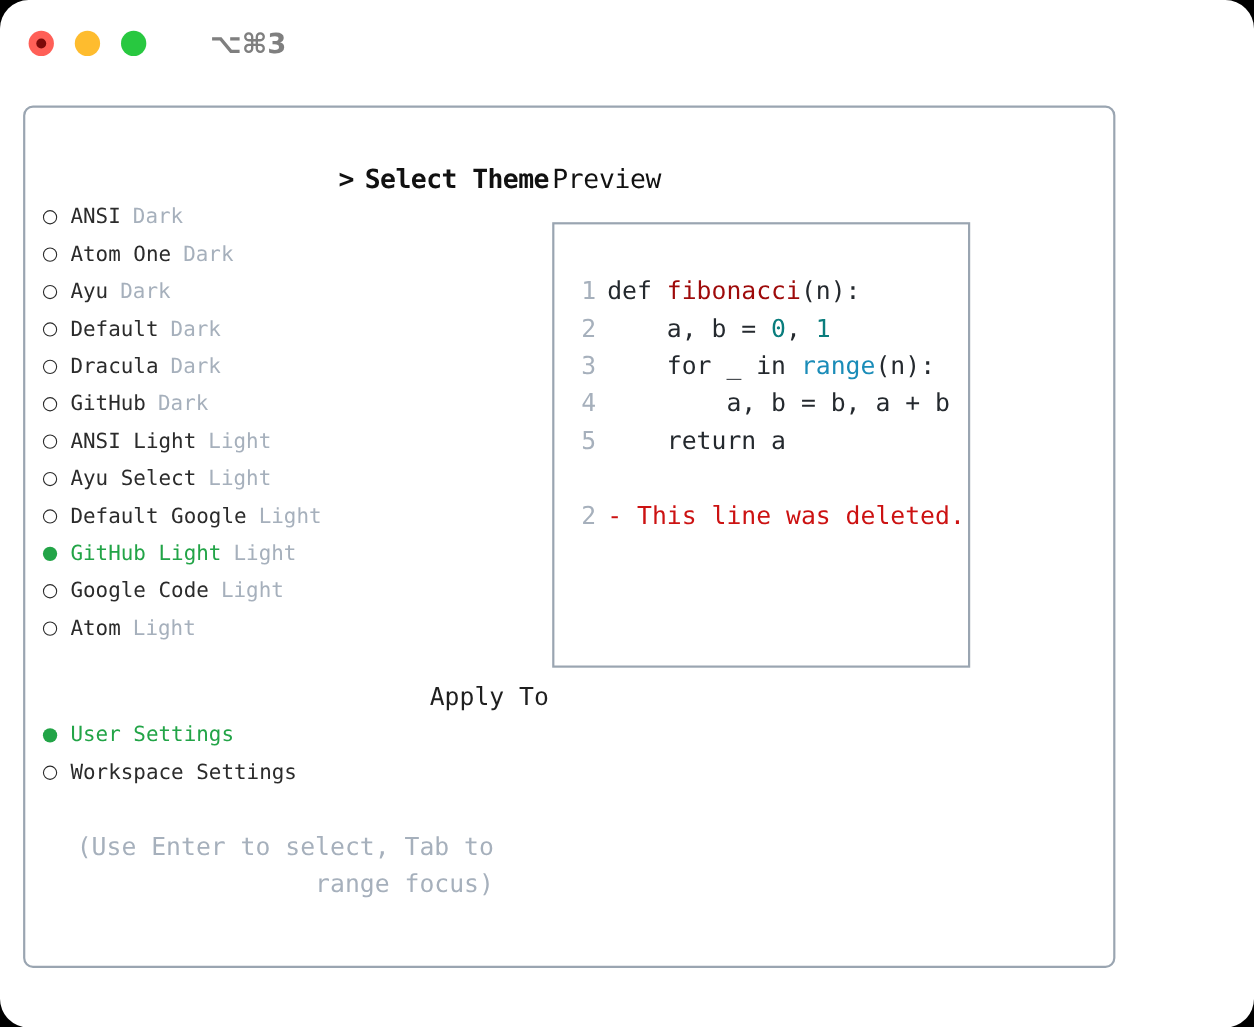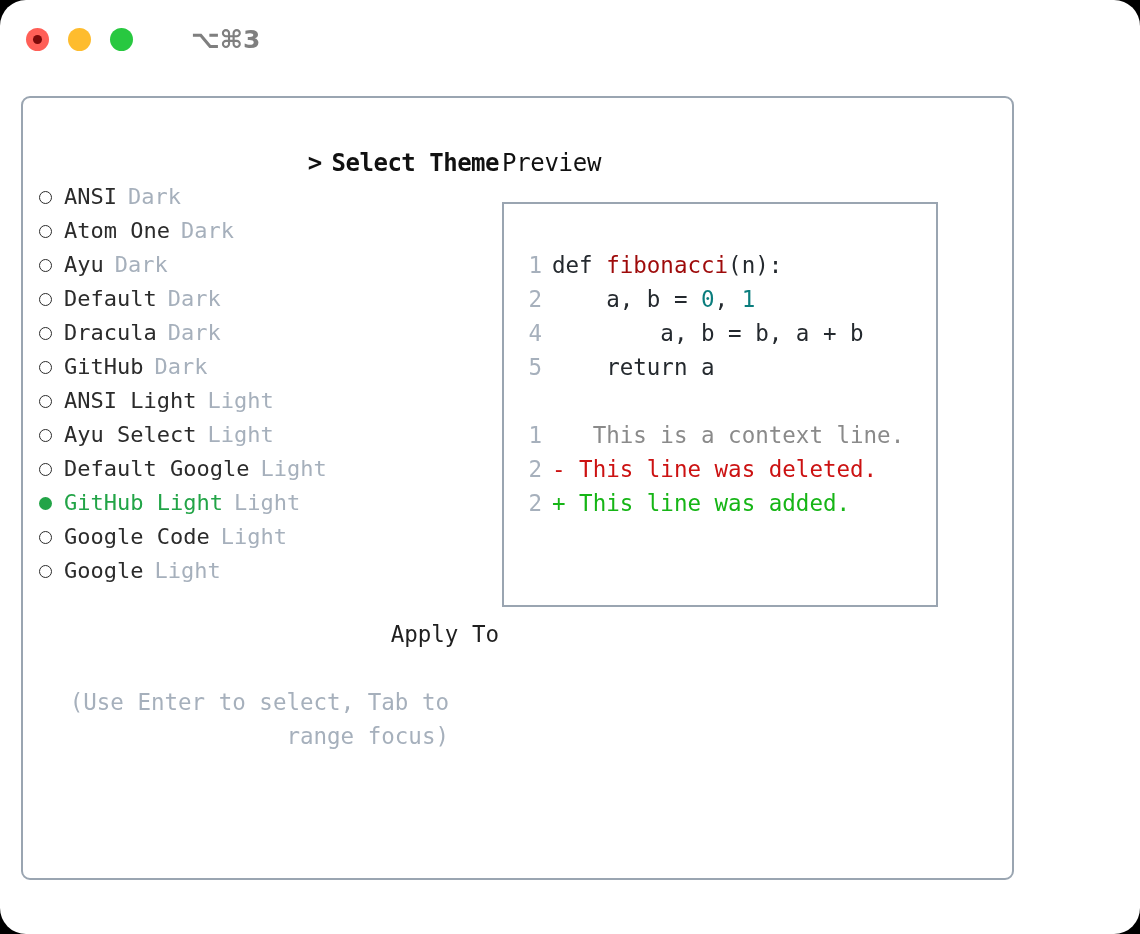--- a/index.html
+++ b/index.html
@@ -91,21 +91,21 @@
     left: 16px;
     top: 48px;
     width: 460px;
     text-align: right;
   }
 
   .row {
     height: 34px;
     line-height: 34px;
     white-space: nowrap;
-    font-size: 22px;
+    font-size: 19px;
   }
 
   #select-theme-header {
     font-size: 24px;
     font-weight: 700;
     color: #111111;
     letter-spacing: -0.5px;
   }
   #select-theme-header .caret { margin-right: 10px; }
 
@@ -163,21 +163,21 @@
     font-size: 24px;
     color: #111111;
     font-weight: 400;
     height: 34px;
     line-height: 34px;
     letter-spacing: -0.3px;
   }
 
   #preview-box {
     margin-top: 22px;
-    width: 436px;
+    width: 380px;
     height: 405px;
     border: 2px solid #9aa5b1;
     box-sizing: border-box;
     background: #ffffff;
     padding: 44px 0 0 20px;
   }
 
   .code-line {
     font-size: 22.5px;
     line-height: 34px;
@@ -277,46 +277,55 @@
               <span class="theme-name selected">GitHub Light</span>
               <span class="theme-kind">Light</span>
             </div>
             <div class="row theme-row">
               <span class="bullet hollow"></span>
               <span class="theme-name">Google Code</span>
               <span class="theme-kind">Light</span>
             </div>
             <div class="row theme-row">
               <span class="bullet hollow"></span>
-              <span class="theme-name">Google</span>
+              <span class="theme-name">Atom</span>
               <span class="theme-kind">Light</span>
             </div>
           </div>
 
         <div id="apply-to-block">
           <div id="apply-to-label">Apply To</div>
+          <div id="apply-list">
+              <div class="row apply-row">
+                <span class="bullet filled"></span>
+                <span class="apply-name selected">User Settings</span>
+              </div>
+              <div class="row apply-row">
+                <span class="bullet hollow"></span>
+                <span class="apply-name">Workspace Settings</span>
+              </div>
+            </div>
         </div>
 
         <div id="hint">(Use Enter to select, Tab to range focus)</div>
       </div>
 
       <div id="right-col">
         <div id="preview-title">Preview</div>
 
         <div id="preview-box">
           <div id="code-block">
               <div class="code-line"><span class="ln">1</span><span>def </span><span class="tok-fn">fibonacci</span><span>(n):</span></div>
               <div class="code-line"><span class="ln">2</span><span>    a, b = </span><span class="tok-num">0</span><span>, </span><span class="tok-num">1</span></div>
+              <div class="code-line"><span class="ln">3</span><span>    for _ in </span><span class="tok-call">range</span><span>(n):</span></div>
               <div class="code-line"><span class="ln">4</span><span>        a, b = b, a + b</span></div>
               <div class="code-line"><span class="ln">5</span><span>    return a</span></div>
             </div>
           <div class="spacer-line"></div>
           <div id="diff-block">
-              <div class="code-line"><span class="ln">1</span><span class="diff-ctx"> </span><span class="diff-ctx">  This is a context line.</span></div>
               <div class="code-line"><span class="ln">2</span><span class="diff-del">-</span><span class="diff-del"> This line was deleted.</span></div>
-              <div class="code-line"><span class="ln">2</span><span class="diff-add">+</span><span class="diff-add"> This line was added.</span></div>
             </div>
         </div>
       </div>
 
     </div>
   </div>
 </div>
 
 </body></html>

